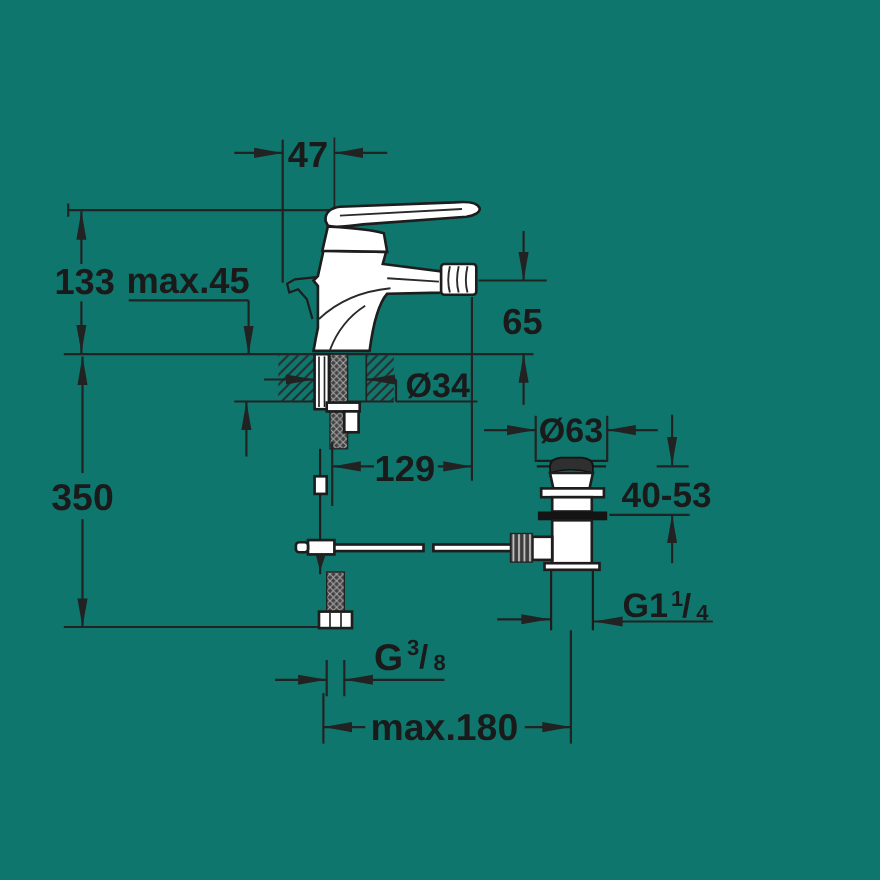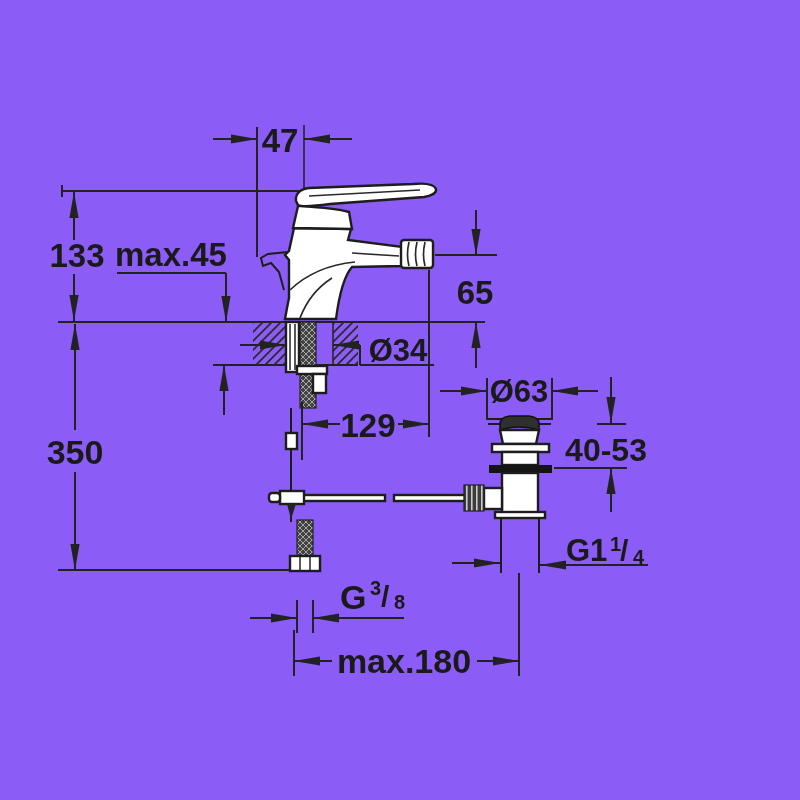--- a/index.html
+++ b/index.html
@@ -1,16 +1,16 @@
 <!DOCTYPE html>
 <html><head>
 <meta charset="utf-8">
 <style>
   html,body{margin:0;padding:0;background:#ffffff;}
-  .page{position:relative;width:800px;height:800px;background:#8b5cf6;overflow:hidden;
+  .page{position:relative;width:800px;height:800px;background:#0f766e;overflow:hidden;
         font-family:"Liberation Sans", sans-serif;}
   svg{position:absolute;left:0;top:0;}
   text{fill:#1a1a1a;font-family:"Liberation Sans", sans-serif;font-weight:bold;}
   .dim{stroke:#222222;stroke-width:2;fill:none;}
   .thin{stroke:#222222;stroke-width:1.5;fill:none;}
   .obj{stroke:#1d1d1d;stroke-width:2.4;fill:#ffffff;}
   .objline{stroke:#1d1d1d;stroke-width:2;fill:none;}
   .accent{stroke:#2a2a2a;stroke-width:1.7;fill:none;}
 </style>
 </head>

